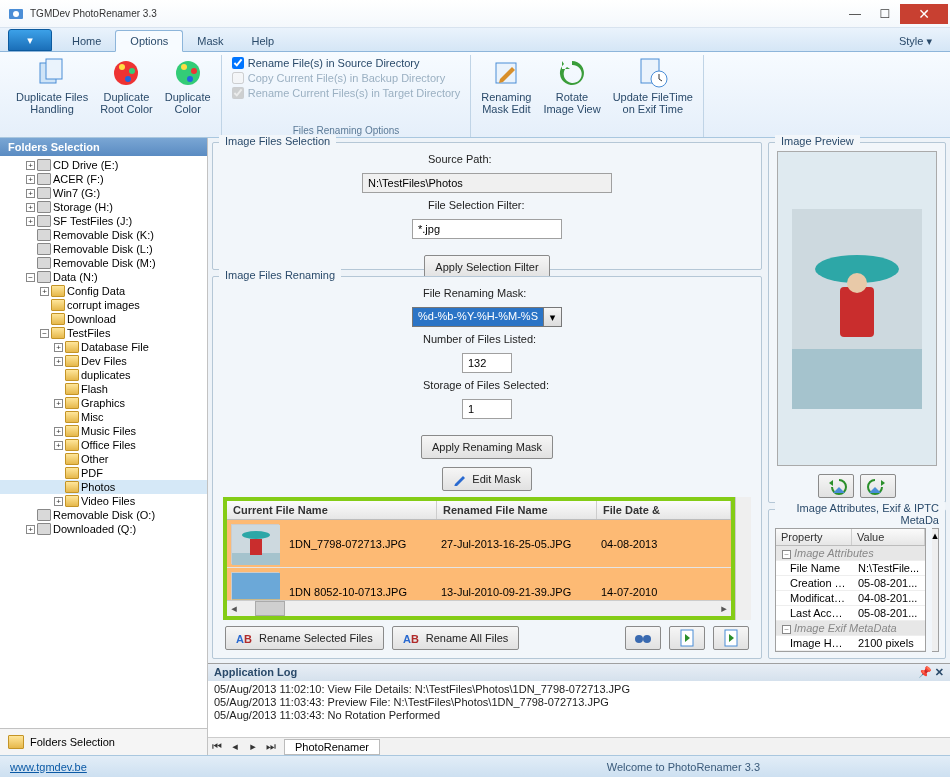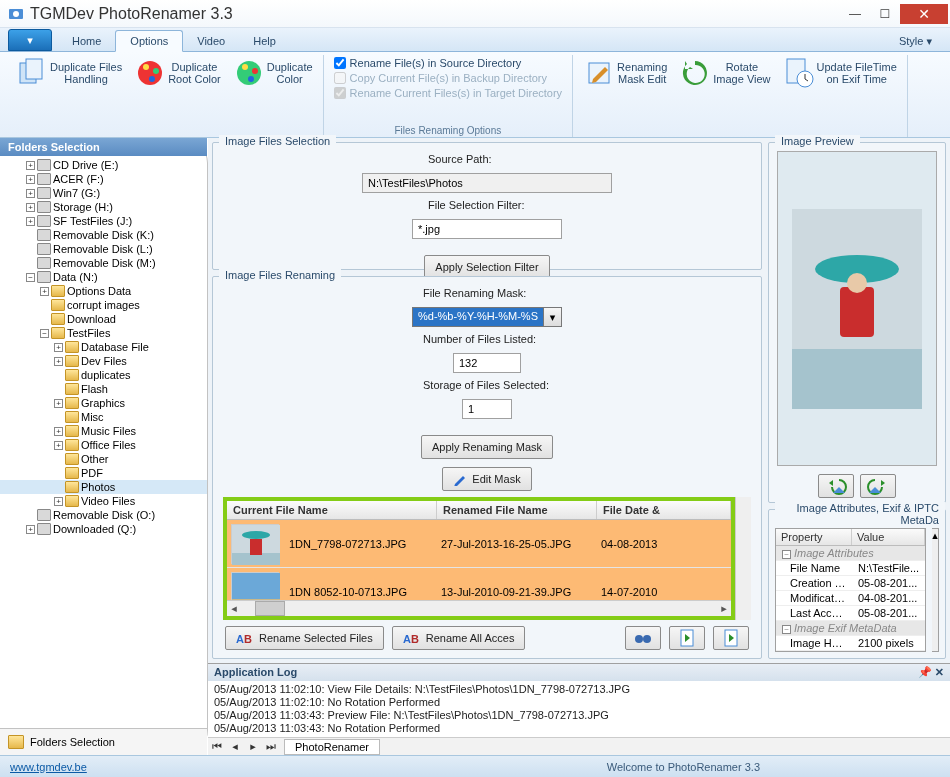--- a/index.html
+++ b/index.html
@@ -1,51 +1,51 @@
 <!DOCTYPE html>
 <html><head>
 <meta charset="utf-8">
 <style>
 * { margin: 0; padding: 0; box-sizing: border-box; font-family: "Segoe UI", Tahoma, sans-serif; font-size: 11px; }
 body { background: #fff; width: 950px; height: 777px; overflow: hidden; display: flex; flex-direction: column; }
 
 
 .titlebar { height: 28px; background: linear-gradient(#fff, #f4f8fc); display: flex; align-items: center; padding: 0 2px 0 8px; border-bottom: 1px solid #d8e3ef; }
 .titlebar-icon { width: 16px; height: 16px; margin-right: 6px; }
-.titlebar-title { flex: 1; color: #333; font-size: 16px; }
+.titlebar-title { flex: 1; color: #333; font-size: 10px; }
 .titlebar-btns { display: flex; }
 .titlebar-btn { width: 30px; height: 20px; display: flex; align-items: center; justify-content: center; font-size: 12px; }
 .titlebar-btn.close { width: 48px; background: #c84031; color: #fff; font-size: 14px; }
 .titlebar-btn.min,.titlebar-btn.max { color: #444; }
 
 
 .menubar { height: 24px; background: linear-gradient(#eaf3fc, #d5e6f6); display: flex; align-items: flex-end; border-bottom: 1px solid #8db5da; }
 .app-button { width: 44px; height: 22px; background: linear-gradient(#3ca1e8,#1b6fb8); border: 1px solid #0c5a9e; border-radius: 3px 3px 0 0; margin: 0 6px 0 8px; display: flex; align-items: center; justify-content: center; color: #fff; }
 .mtab { padding: 4px 14px; color: #2a4a6a; cursor: default; }
 .mtab.active { background: #f7fbff; border: 1px solid #8db5da; border-bottom: 1px solid #f7fbff; border-radius: 3px 3px 0 0; margin-bottom: -1px; }
 .style-btn { margin-left: auto; margin-right: 10px; padding: 3px 8px; color: #2a4a6a; }
 
 
 .ribbon { height: 86px; background: linear-gradient(#f7fbff,#e5effa); border-bottom: 1px solid #a9c7df; display: flex; padding: 3px 6px 0; }
 .rgroup { display: flex; flex-direction: column; border-right: 1px solid #c0d4e6; padding: 0 6px; }
 .rgroup-body { flex: 1; display: flex; align-items: flex-start; gap: 4px; }
 .rgroup-label { text-align: center; color: #5b7a97; font-size: 10px; padding: 1px 0; }
-.rbtn { display: flex; align-items: center; justify-content: center; padding: 2px 4px; min-width: 54px; text-align: center; color: #2a4a6a; gap: 2px; }
+.rbtn { display: flex; flex-direction: column; align-items: center; justify-content: center; padding: 2px 4px; min-width: 54px; text-align: center; color: #2a4a6a; gap: 2px; }
 .rbtn .ico { width: 32px; height: 32px; }
 .rbtn .lbl { line-height: 12px; }
 .chk-col { display: flex; flex-direction: column; gap: 3px; padding: 2px 4px; }
 .chk-row { display: flex; align-items: center; gap: 4px; color: #2a4a6a; }
 .chk-row.disabled { color: #9bb0c2; }
 .chk-row input { width: 12px; height: 12px; }
 
 
 .main { flex: 1; display: flex; min-height: 0; }
 
 
-.left-pane { width: 208px; display: flex; flex-direction: column; background: #fff; border-right: 1px solid #c2c2c2; border-radius: 25px; }
+.left-pane { width: 208px; display: flex; flex-direction: column; background: #fff; border-right: 1px solid #c2c2c2; }
 .pane-header { background: linear-gradient(#7aa6d4,#5a8bc2); color: #fff; padding: 3px 8px; font-weight: bold; }
 .tree { flex: 1; overflow: auto; padding: 2px 0; }
 .tree-item { display: flex; align-items: center; gap: 2px; padding: 1px 0 1px 4px; white-space: nowrap; color: #000; }
 .tree-item .ind { display: inline-block; }
 .tree-item .pm { width: 9px; height: 9px; border: 1px solid #888; display: inline-flex; align-items: center; justify-content: center; font-size: 8px; line-height: 7px; color: #333; background: #fff; }
 .tree-item .pm.none { border: none; background: transparent; }
 .tree-item .ico { width: 14px; height: 12px; }
 .tree-item.sel { background: #d5e8f7; }
 .left-footer { border-top: 1px solid #c2c2c2; padding: 6px 8px; display: flex; align-items: center; gap: 6px; background: #f5f5f5; }
 .left-footer .ico { width: 16px; height: 14px; }
@@ -131,21 +131,21 @@
     <div class="titlebar-btn min">—</div>
     <div class="titlebar-btn max">☐</div>
     <div class="titlebar-btn close">✕</div>
   </div>
 </div>
 
 <div class="menubar">
   <div class="app-button">▾</div>
   <div class="mtab">Home</div>
   <div class="mtab active">Options</div>
-  <div class="mtab">Video</div>
+  <div class="mtab">Mask</div>
   <div class="mtab">Help</div>
   <div class="style-btn"><span>Style</span> ▾</div>
 </div>
 
 <div class="ribbon">
   <div class="rgroup">
     <div class="rgroup-body">
       <div class="rbtn">
         <svg class="ico" viewBox="0 0 32 32">
             <rect x="4" y="6" width="16" height="20" fill="#cfe4f7" stroke="#4a8dd6"></rect>
@@ -283,21 +283,21 @@
         <div class="tree-item">
           <span class="ind" style="width:20px"></span>
           <span class="pm ">−</span>
           <span class="drv ico"></span>
           <span>Data (N:)</span>
         </div>
         <div class="tree-item">
           <span class="ind" style="width:34px"></span>
           <span class="pm ">+</span>
           <span class="fld ico"></span>
-          <span>Options Data</span>
+          <span>Config Data</span>
         </div>
         <div class="tree-item">
           <span class="ind" style="width:34px"></span>
           <span class="pm none"></span>
           <span class="fld ico"></span>
           <span>corrupt images</span>
         </div>
         <div class="tree-item">
           <span class="ind" style="width:34px"></span>
           <span class="pm none"></span>
@@ -434,21 +434,21 @@
           <div class="gbox-body" style="flex:1;display:flex;flex-direction:column;min-height:0">
             <div class="frow">
               <div class="lbl" style="width:128px">File Renaming Mask:</div>
               <div class="sel-combo">
                 <div class="val">%d-%b-%Y-%H-%M-%S</div>
                 <div class="arrow">▾</div>
               </div>
             </div>
             <div class="frow">
               <div class="lbl" style="width:128px">Number of Files Listed:</div>
-              <input class="finput light" readonly="" style="width: 68px; flex: 0 0 auto;" value="132">
+              <input class="finput light" readonly="" style="width: 50px; flex: 0 0 auto;" value="132">
             </div>
             <div class="frow">
               <div class="lbl" style="width:128px">Storage of Files Selected:</div>
               <input class="finput light" readonly="" style="width: 50px; flex: 0 0 auto;" value="1">
               <div style="flex:1"></div>
               <button class="btn">
                   <span>Apply Renaming Mask</span>
                 </button>
               <button class="btn">
                 <svg width="14" height="14">
@@ -507,21 +507,21 @@
                     <text x="0" y="13" font-size="13" font-weight="bold" fill="#2a6ad0">A</text>
                     <text x="8" y="13" font-size="13" font-weight="bold" fill="#b02a2a">B</text>
                   </svg>
                 <span>Rename Selected Files</span>
               </button>
               <button class="btn">
                 <svg width="18" height="16">
                     <text x="0" y="13" font-size="13" font-weight="bold" fill="#2a6ad0">A</text>
                     <text x="8" y="13" font-size="13" font-weight="bold" fill="#b02a2a">B</text>
                   </svg>
-                <span>Rename All Acces</span>
+                <span>Rename All Files</span>
               </button>
               <div style="flex:1"></div>
               <button class="btn" style="padding:0 8px">
                   <svg width="18" height="16">
                     <circle cx="5" cy="9" r="4" fill="#3a6ab0"></circle>
                     <circle cx="13" cy="9" r="4" fill="#3a6ab0"></circle>
                   </svg>
                 </button>
               <button class="btn" style="padding:0 8px">
                   <svg width="18" height="18">
@@ -619,21 +619,20 @@
     <div class="log-wrap">
       <div class="log-head">
         <span>Application Log</span>
         <div class="x">
             <span>📌</span>
             <span>✕</span>
           </div>
       </div>
       <div class="log-body" id="logbody">
           <div>05/Aug/2013 11:02:10: View File Details: N:\TestFiles\Photos\1DN_7798-072713.JPG</div>
-          <div>05/Aug/2013 11:02:10: No Rotation Performed</div>
           <div>05/Aug/2013 11:03:43: Preview File: N:\TestFiles\Photos\1DN_7798-072713.JPG</div>
           <div>05/Aug/2013 11:03:43: No Rotation Performed</div>
         </div>
       <div class="log-nav">
         <div class="nbtn">⏮</div>
           <div class="nbtn">◂</div>
           <div class="nbtn">▸</div>
           <div class="nbtn">⏭</div>
         <div class="tab">PhotoRenamer</div>
       </div>

